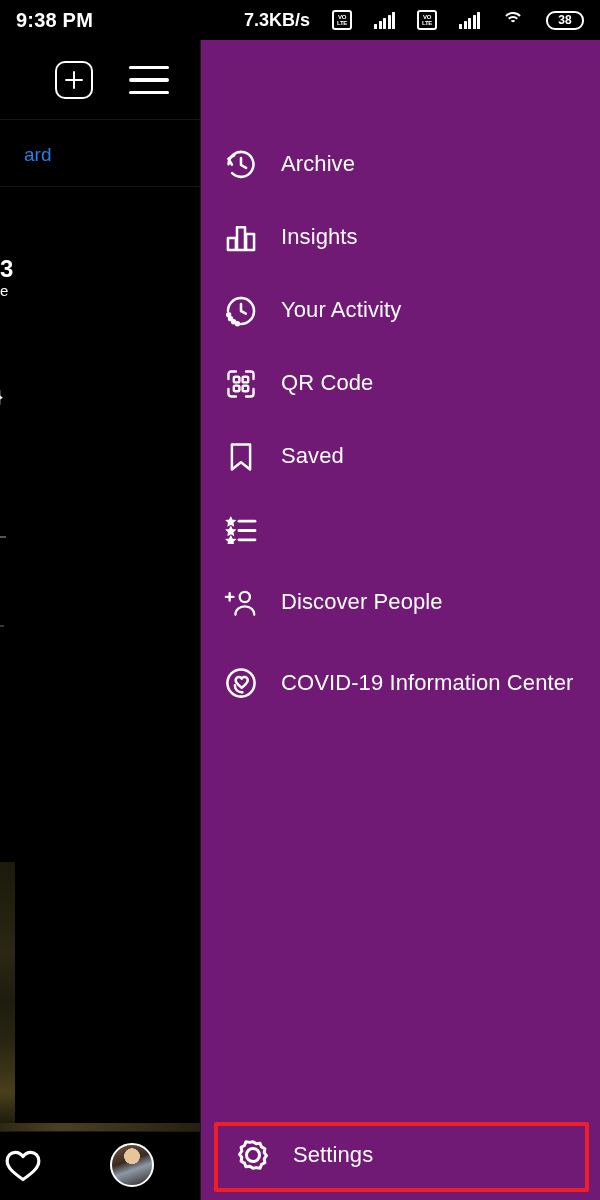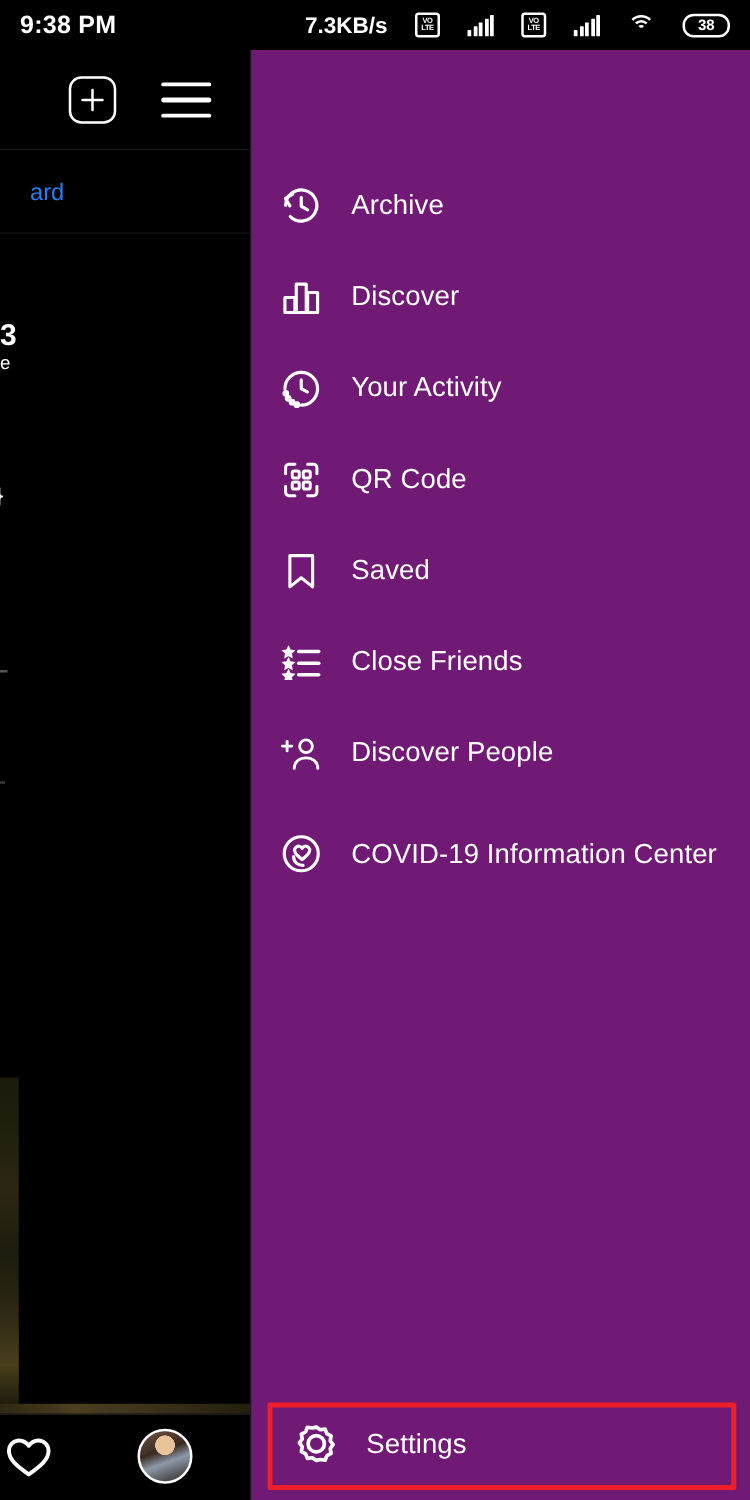--- a/index.html
+++ b/index.html
@@ -239,21 +239,21 @@
       </div>
 
       <div class="menu-item">
         <div class="mi-icon">
           <svg class="ic-insights" viewBox="0 0 24 22" fill="none" stroke="#fff" stroke-width="1.9" stroke-linejoin="round">
             <rect x="2.2" y="11" width="6" height="9"></rect>
             <rect x="9" y="3" width="6" height="17"></rect>
             <rect x="15.8" y="8" width="6" height="12"></rect>
           </svg>
         </div>
-        <div class="mi-label">Discover</div>
+        <div class="mi-label">Insights</div>
       </div>
 
       <div class="menu-item">
         <div class="mi-icon">
           <svg class="ic-activity" viewBox="0 0 24 24" fill="none" stroke="#fff" stroke-width="1.8" stroke-linecap="round" stroke-linejoin="round">
             <path d="M12 2.8a9.2 9.2 0 0 1 0 18.4"></path>
             <path d="M12 2.8a9.2 9.2 0 0 0-9.2 9.2"></path>
             <circle cx="3.3" cy="14.6" r="1"></circle>
               <circle cx="4.6" cy="17.4" r="1"></circle>
             <circle cx="6.8" cy="19.6" r="1"></circle>
@@ -293,21 +293,20 @@
         <div class="mi-icon">
           <svg class="ic-cf" viewBox="0 0 24 22" fill="none" stroke="#fff" stroke-width="1.8" stroke-linecap="round">
             <path d="M4 1.2l1 2.1 2.3.3-1.7 1.6.4 2.3L4 6.4 1.9 7.5l.4-2.3L.6 3.6l2.3-.3z" fill="#fff" stroke-width="1"></path>
             <path d="M4 8.6l1 2.1 2.3.3-1.7 1.6.4 2.3L4 13.8l-2.1 1.1.4-2.3-1.7-1.6 2.3-.3z" fill="#fff" stroke-width="1"></path>
             <path d="M4 16l1 2.1 2.3.3-1.7 1.6.4 2.3L4 21.2l-2.1 1.1.4-2.3-1.7-1.6 2.3-.3z" fill="#fff" stroke-width="1"></path>
             <line x1="10.4" y1="4.1" x2="23" y2="4.1" stroke-width="2.2"></line>
             <line x1="10.4" y1="11.4" x2="23" y2="11.4" stroke-width="2.2"></line>
             <line x1="10.4" y1="18.7" x2="23" y2="18.7" stroke-width="2.2"></line>
           </svg>
         </div>
-        <div class="mi-label">Close Friends</div>
       </div>
 
       <div class="menu-item">
         <div class="mi-icon">
           <svg class="ic-dp" viewBox="0 0 26 22" fill="none" stroke="#fff" stroke-width="1.8" stroke-linecap="round" stroke-linejoin="round">
             <circle cx="16" cy="6.3" r="4"></circle>
             <path d="M8.6 20.2c0-4.1 3.3-6.6 7.4-6.6s7.4 2.5 7.4 6.6"></path>
             <line x1="4.1" y1="3.2" x2="4.1" y2="9.2"></line>
             <line x1="1.1" y1="6.2" x2="7.1" y2="6.2"></line>
           </svg>

